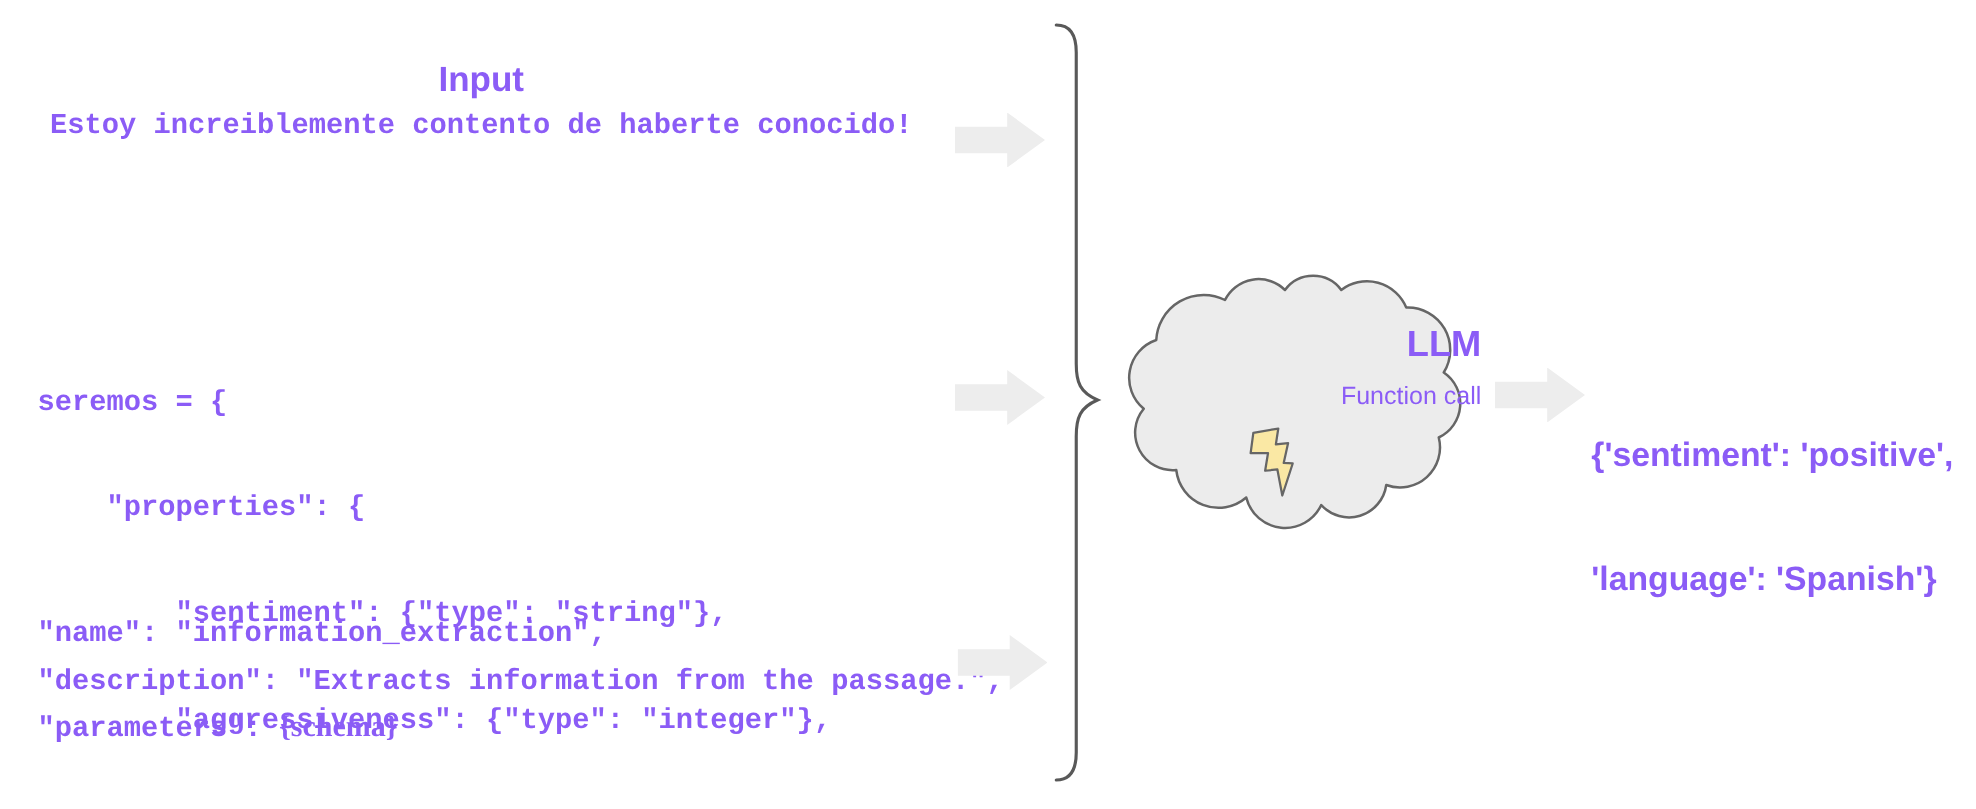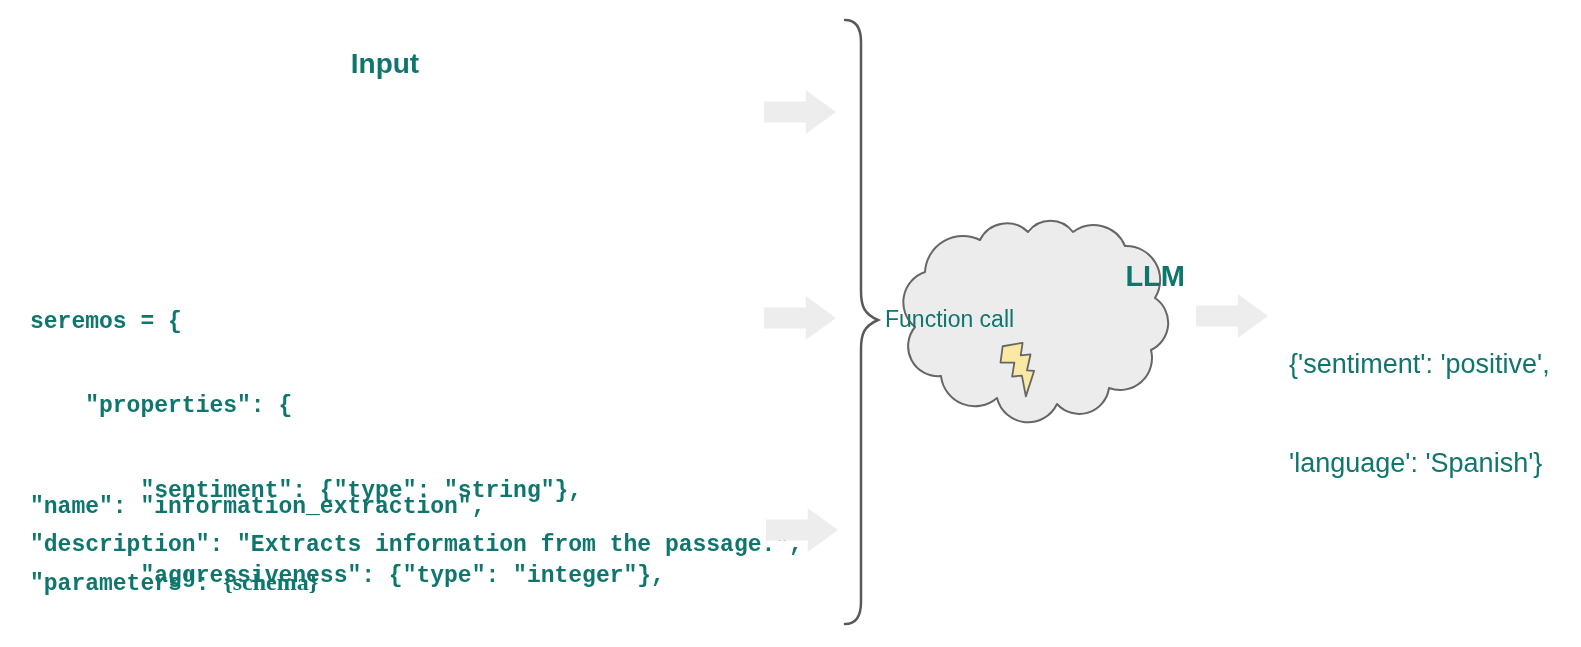--- a/index.html
+++ b/index.html
@@ -1,18 +1,18 @@
 <!DOCTYPE html>
 <html><head>
 <meta charset="utf-8">
 <style>
   html,body{margin:0;padding:0;background:#fff;}
   .canvas{
     position:relative;width:1581px;height:647px;background:#ffffff;
-    color:#0f766e;overflow:hidden;
+    color:#8b5cf6;overflow:hidden;
     font-family:"Liberation Sans",sans-serif;
   }
   .hdr{
     position:absolute;left:0;width:770px;text-align:center;
     font-family:"Liberation Sans",sans-serif;font-weight:700;font-size:28px;
   }
   .mono{
     font-family:"Liberation Mono","DejaVu Sans Mono",monospace;
     font-weight:700;font-size:23px;white-space:pre;
   }
@@ -24,38 +24,39 @@
     clip-path:polygon(0 26%,58% 26%,58% 0,100% 50%,58% 100%,58% 74%,0 74%);
   }
   .brace-svg{position:absolute;left:840px;top:16px;}
   .cloud{position:absolute;left:885px;top:202px;width:300px;height:230px;}
   .cloud-outline{position:absolute;left:0;top:0;}
   .cloud-title{
     position:absolute;top:58px;left:0;width:100%;text-align:right;
     font-weight:700;font-size:29px;
   }
   .cloud-subtitle{
-    position:absolute;top:104px;left:0;width:100%;text-align:left;
-    font-weight:400;font-size:23px;
+    position:absolute;top:104px;left:0;width:100%;text-align:right;
+    font-weight:400;font-size:20px;
   }
   .bolt{position:absolute;left:118px;top:136px;transform:rotate(-30deg);}
   .output-text{
     position:absolute;left:1273px;top:282px;
-    font-weight:400;font-size:27px;line-height:33px;white-space:pre;margin-left:16px;
+    font-weight:700;font-size:27px;line-height:33px;white-space:pre;
   }
   .schema-word{
     font-family:Liberation Serif, serif;font-weight:700;font-size:24px;
   }
 </style>
 </head>
 <body>
 
 <div class="canvas">
 
   <div class="hdr" style="top:48px">Input</div>
+  <div class="centered-line mono" style="top:86px">Estoy increiblemente contento de haberte conocido!</div>
 
   <div class="schema-block mono">
     <div>seremos = {</div>
     <div>    "properties": {</div>
     <div>        "sentiment": {"type": "string"},</div>
     <div>        "aggressiveness": {"type": "integer"},</div>
     
     
   </div>
 

